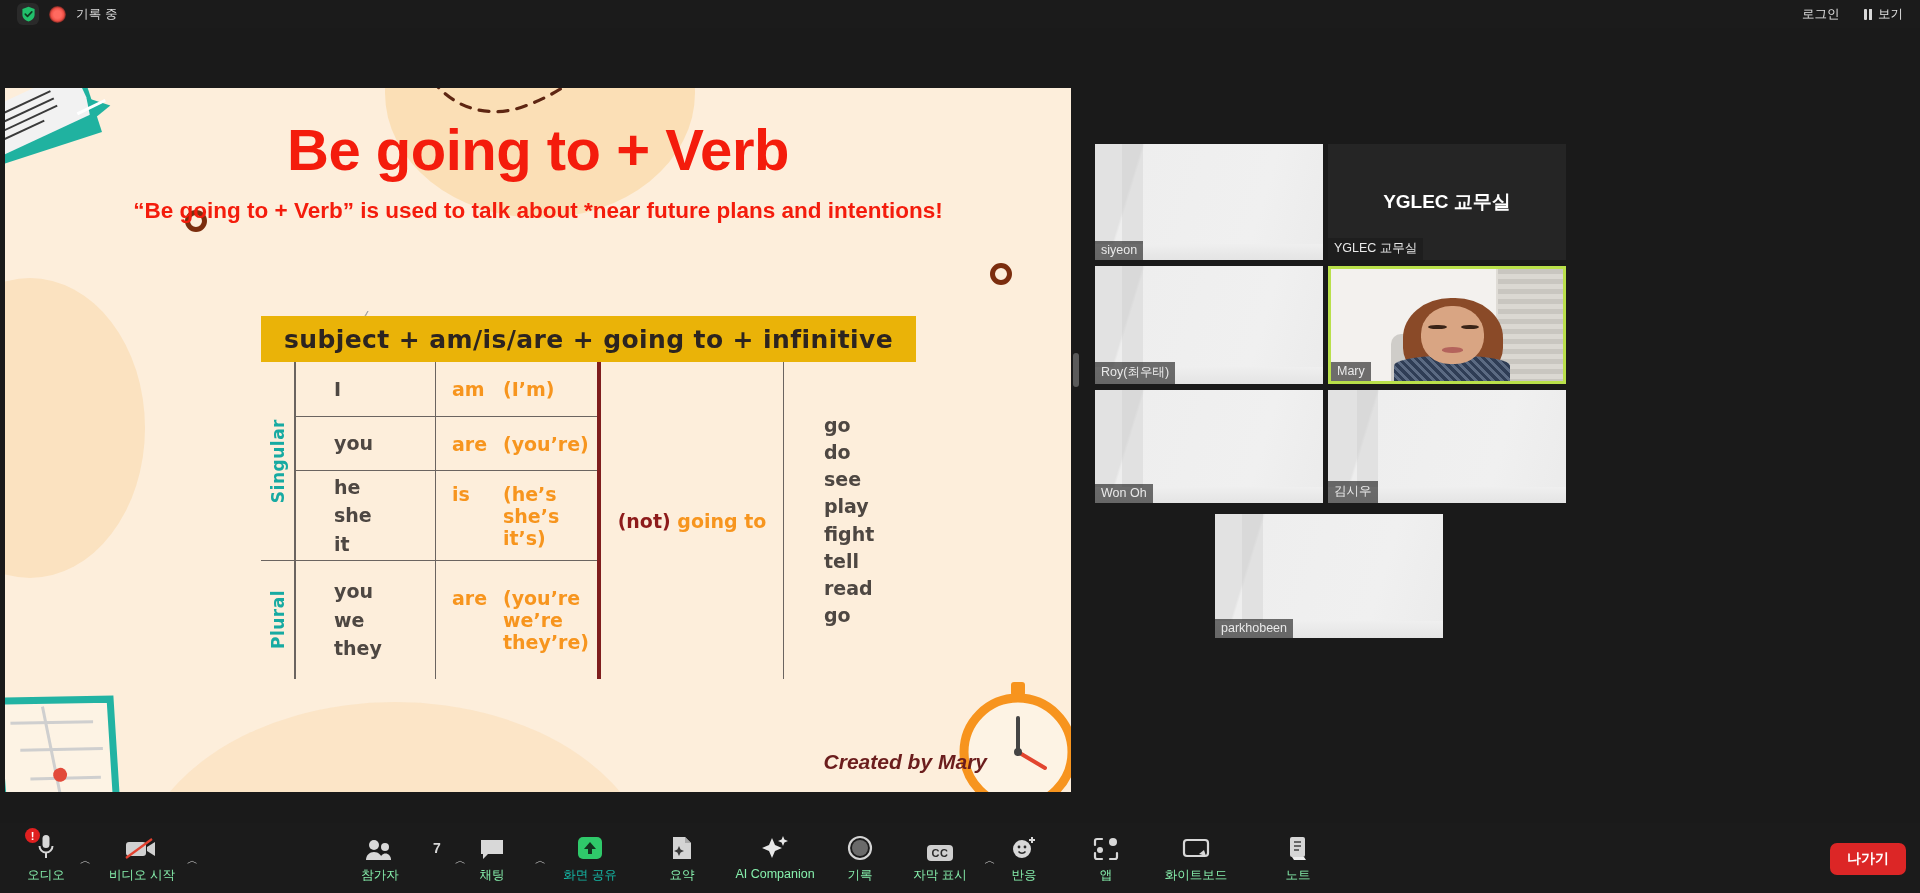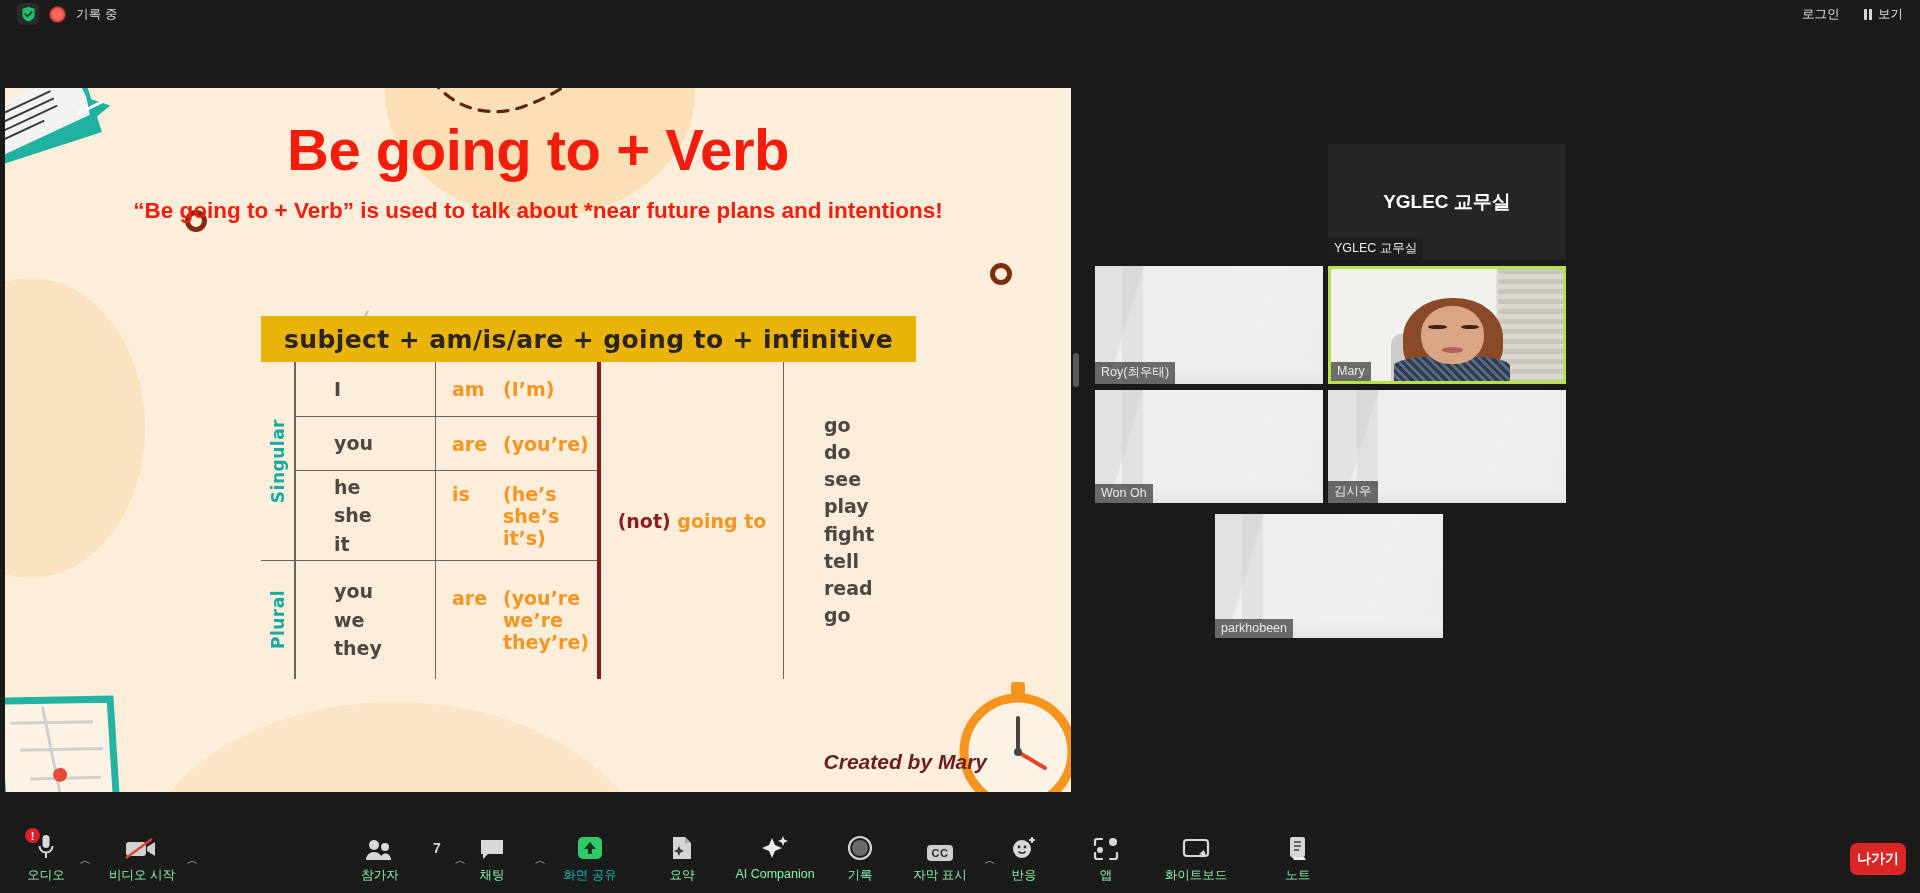--- a/index.html
+++ b/index.html
@@ -140,21 +140,21 @@
   .tool .ic{ height:30px; display:flex; align-items:flex-end; justify-content:center;
              position:relative; }
   .tool .lbl{ margin-top:6px; color:#86efac; font-size:12.5px; white-space:nowrap; }
   .tool.green .lbl{ color:#14b8a6; }
   .caret{ position:absolute; color:#cfcfcf; font-size:11px; top:22px; }
   .badge{ position:absolute; top:-3px; right:16px; width:15px; height:15px;
           background:#e02020; border-radius:50%; color:#fff; font-size:11px;
           font-weight:bold; display:flex; align-items:center; justify-content:center;}
   .cnt{ position:absolute; top:9px; color:#d7d7d7; font-size:14px; font-weight:bold; }
   #leave{ position:absolute; right:14px; top:20px; background:#dc2626; color:#fff;
-          font-size:14px; font-weight:bold; padding:7px 7px; border-radius:7px; }
+          font-size:14px; font-weight:bold; padding:7px 17px; border-radius:7px; }
   .ccbox{ background:#cfcfcf; color:#2a2a2a; font-size:11px; font-weight:bold;
           border-radius:4px; padding:2px 5px; letter-spacing:.5px; }
 </style>
 </head>
 <body>
 
 <div id="topbar">
   <div class="tb-left">
     <div class="shield">
       <svg width="15" height="16" viewBox="0 0 15 16">
@@ -318,20 +318,26 @@
       </div>
     </div>
 
     <div class="created">Created by Mary</div>
   </div>
 
   <div id="divider"></div>
 
   <div id="gallery">
 
+    <div class="tile" style="left:5px; top:28px; width:228px; height:116px;">
+      <div class="vid feed-white">
+          <div class="shade"></div>
+        </div>
+      <div class="name">siyeon</div>
+    </div>
 
     <div class="tile" style="left:238px; top:28px; width:238px; height:116px;">
       <div class="darkname">YGLEC 교무실</div>
       <div class="name">YGLEC 교무실</div>
     </div>
 
     <div class="tile" style="left:5px; top:150px; width:228px; height:118px;">
       <div class="vid feed-white">
           <div class="shade"></div>
         </div>

